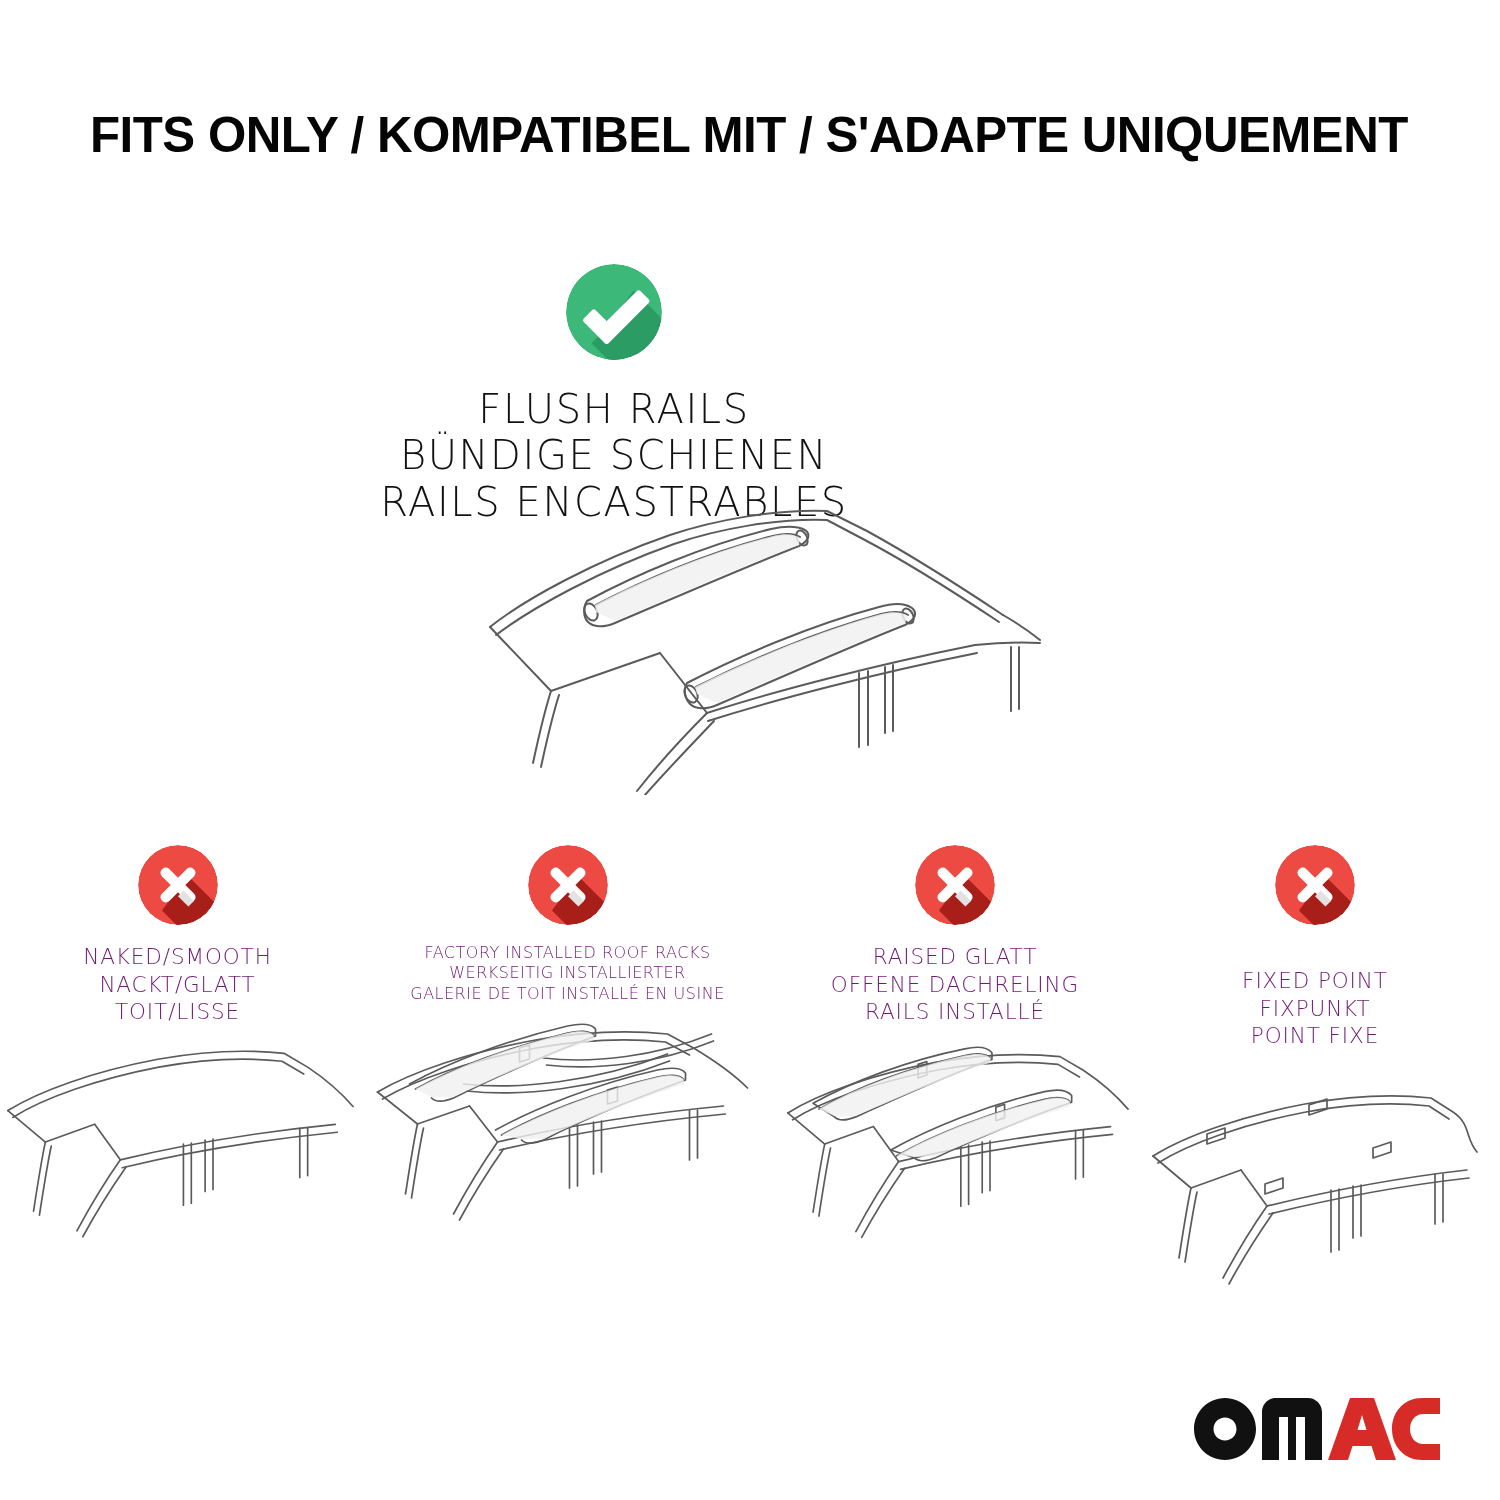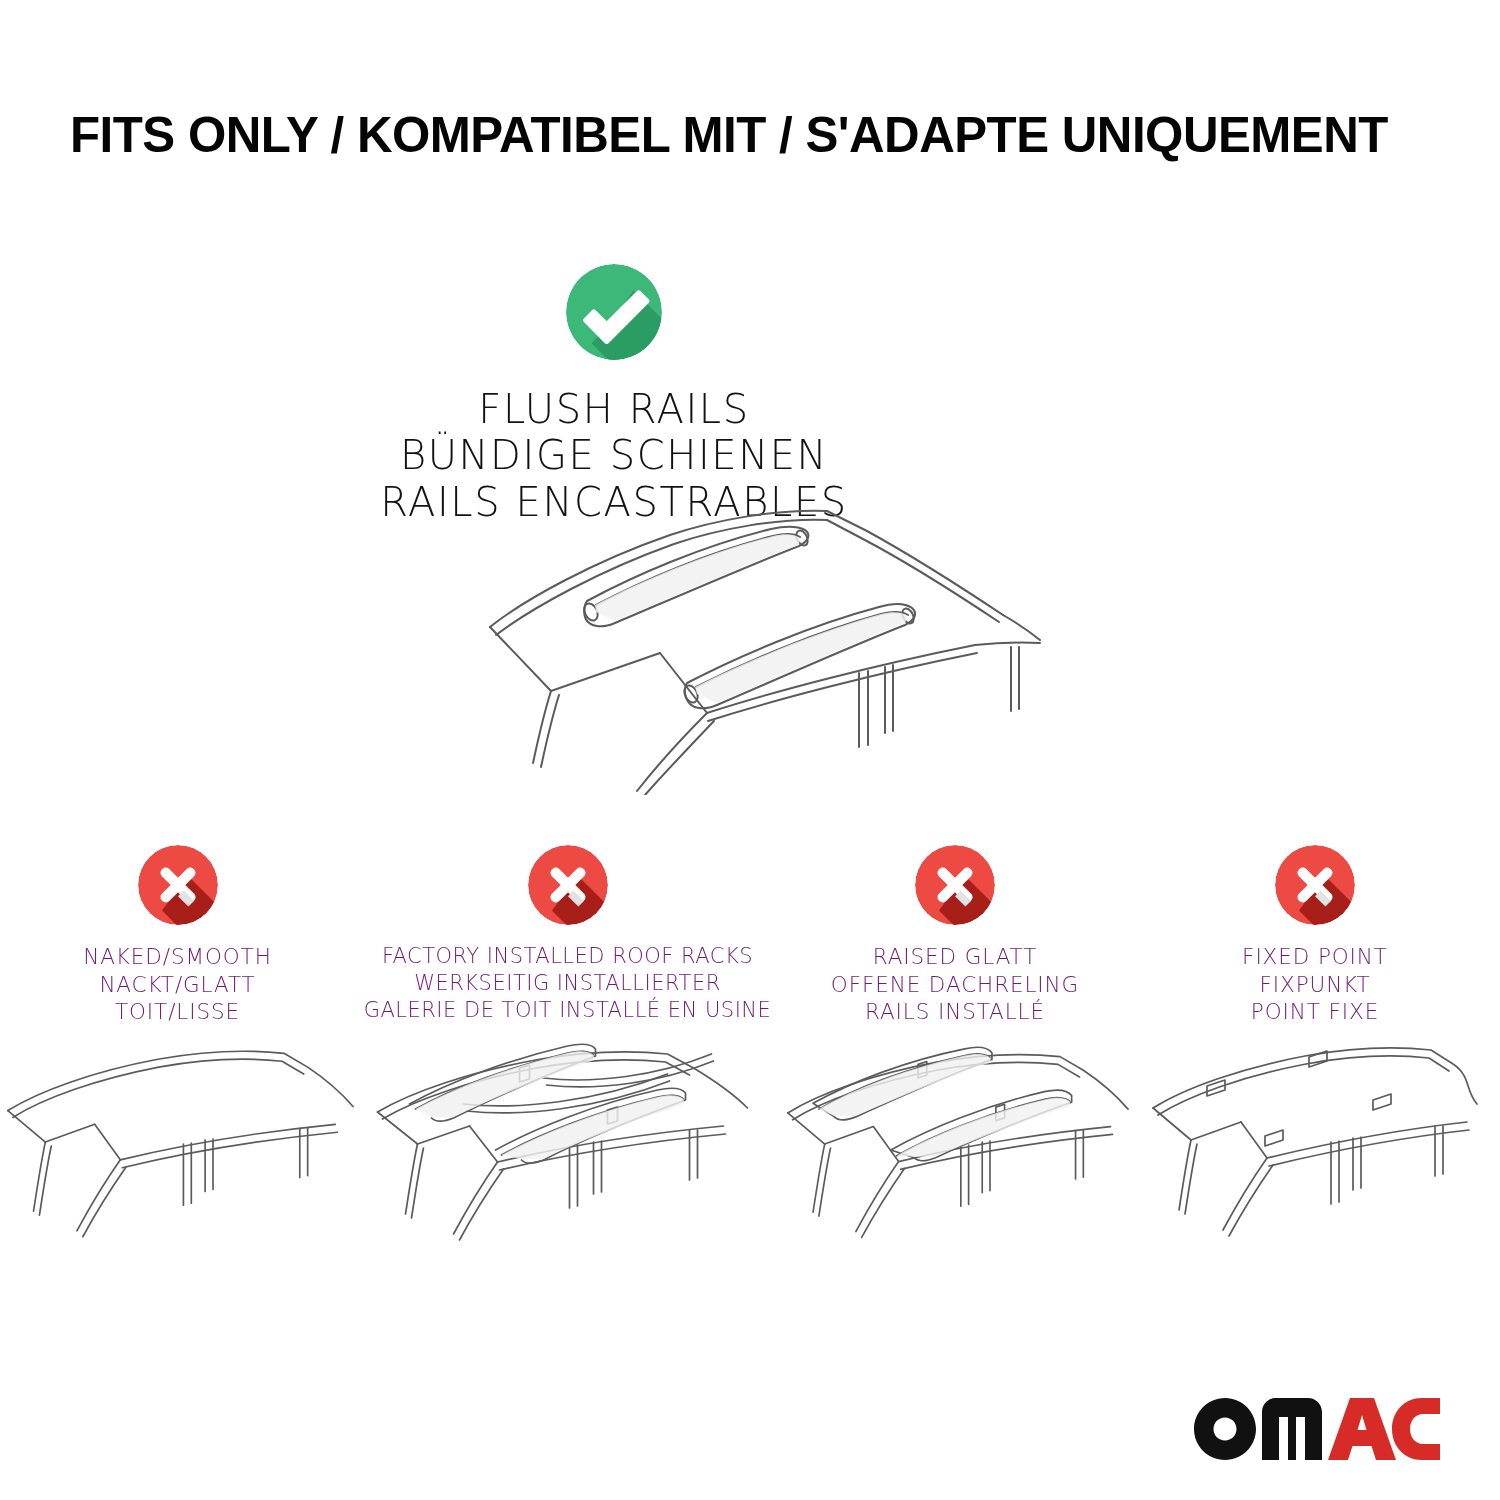--- a/index.html
+++ b/index.html
@@ -12,21 +12,21 @@
     height: 1500px;
     position: relative;
     font-family: "Liberation Sans", sans-serif;
     overflow: hidden;
     color: #111111;
   }
 
   
   .title-bar {
     position: absolute;
-    left: 70px;
+    left: 90px;
     top: 104px;
     width: 1350px;
     height: 62px;
     display: flex;
     align-items: center;
   }
   .title-text {
     font-family: "Liberation Sans Narrow", "Liberation Sans", sans-serif;
     font-weight: 700;
     font-size: 50px;
@@ -92,36 +92,36 @@
     align-items: flex-start;
   }
   .not-col {
     display: flex;
     flex-direction: column;
     align-items: center;
   }
   .col-1 { width: 355px; }
   .col-2 { width: 425px; }
   .col-3 { width: 350px; }
-  .col-4 { width: 370px; }
+  .col-4 { width: 370px; gap: 24px; }
 
   .badge-no { width: 80px; height: 80px; }
 
   .not-label {
     margin-top: 18px;
     text-align: center;
     font-family: "DejaVu Sans", sans-serif;
     font-weight: 300;
     font-size: 21.5px;
     line-height: 1.28;
     letter-spacing: 0.9px;
     color: #701a75;
     white-space: nowrap;
   }
-  .col-2 .not-label { font-size: 21px; letter-spacing: 0.5px; }
+  .col-2 .not-label { font-size: 16px; letter-spacing: 0.5px; }
 
   .mini-illustration {
     margin-top: 14px;
     width: 100%;
     height: 215px;
   }
   .mini-illustration svg { display: block; width: 100%; height: 100%; }
 
   
   .logo {

